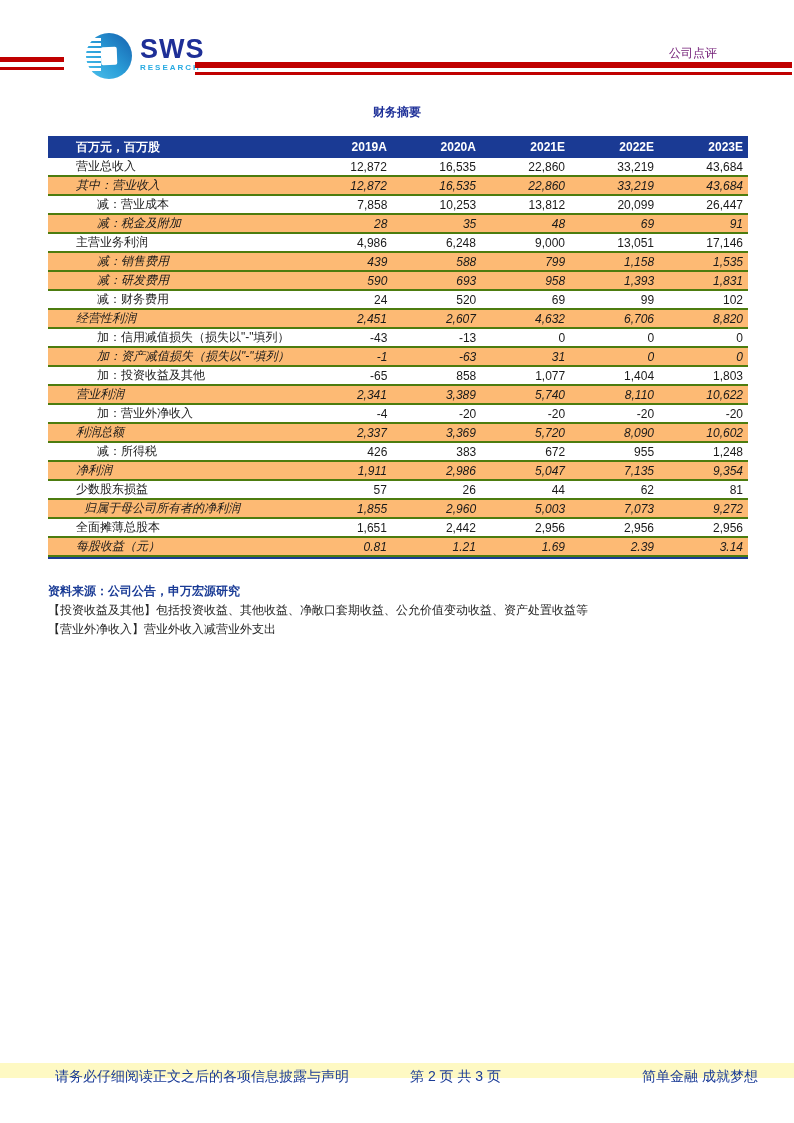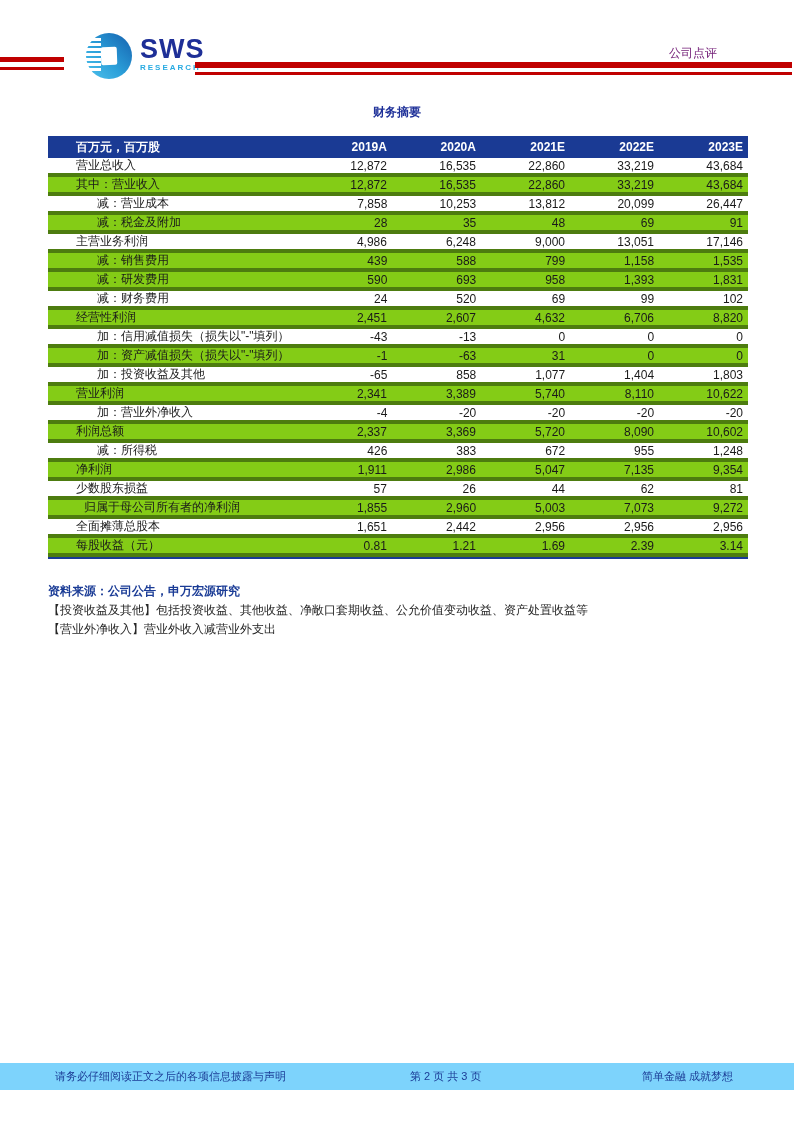--- a/index.html
+++ b/index.html
@@ -47,41 +47,41 @@
   }
 
   
   .fin-table { position:absolute; left:48px; top:136px; width:700px; border-bottom:2px solid #1A3A94; }
   .t-head {
     display:flex; align-items:center; height:22px; background:#1A3A94;
     color:#fff; font-weight:bold; font-size:12px;
   }
   .t-row {
     display:flex; align-items:center; height:19px; font-size:12px; color:#1A1A1A;
-    border-bottom:4px solid #4d7c0f;
-  }
-  .t-row.gray { background:#84cc16; }
+    border-bottom:2px solid #4d7c0f;
+  }
+  .t-row.gray { background:#fdba74;font-style:italic; }
   .t-row.white { background:#ffffff; }
   .lbl { width:240px; white-space:nowrap; overflow:hidden;margin-left:23px; }
   .ind0 { padding-left:5px; }
   .ind1 { padding-left:26px; }
   .ind2 { padding-left:13px; }
   .val { width:92px; text-align:right; padding-right:5px; }
   .t-head .lbl { padding-left:5px; }
 
   
   .source { position:absolute; left:48px; top:583px; font-size:12px; color:#1B3C96; font-weight:bold; }
   .note { position:absolute; left:48px; font-size:12px; color:#262626; }
   .note1 { top:602px; }
   .note2 { top:621px; }
 
   
   .footer-band {
-    position:absolute; left:0; top:1063px; width:794px; height:27px;
-    background:#7dd3fc; font-size:11px; color:#1B3C96; line-height:27px;
+    position:absolute; left:0; top:1063px; width:794px; height:15px;
+    background:#fef9c3; font-size:14px; color:#1B3C96; line-height:27px;
   }
   .footer-left   { position:absolute; left:55px; }
   .footer-center { position:absolute; left:410px; }
   .footer-right  { position:absolute; left:642px; }
 </style>
 </head>
 <body>
 
 <div class="page">
 

